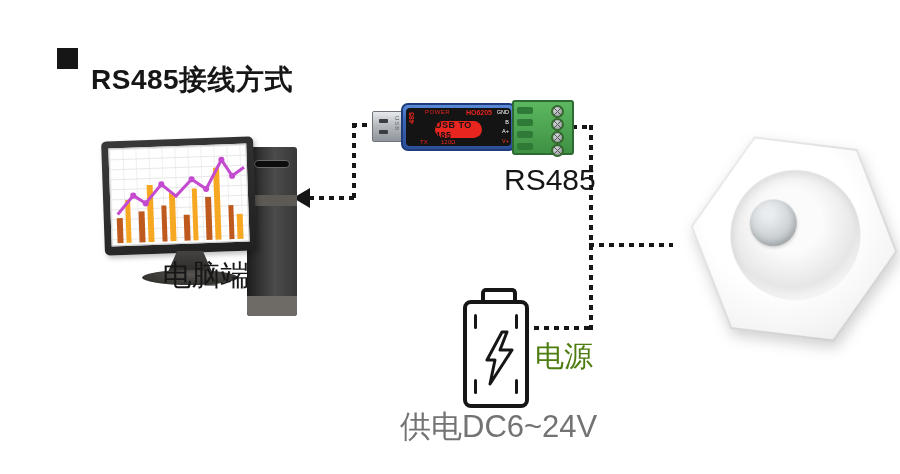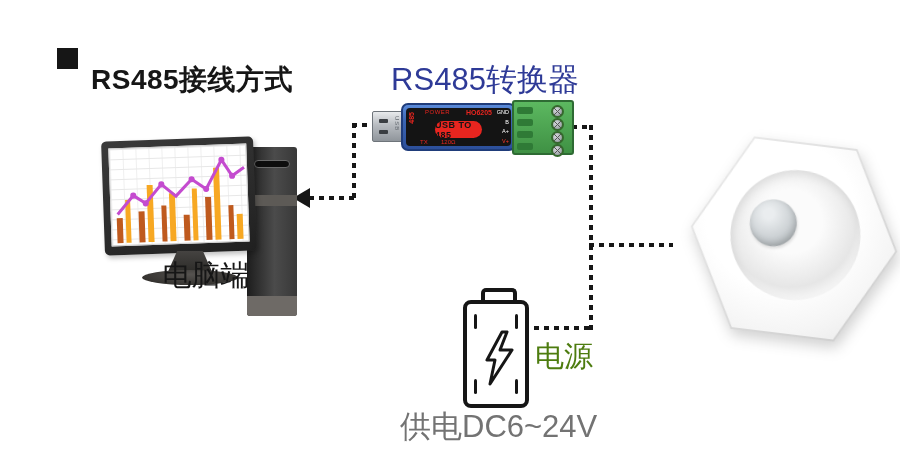--- a/index.html
+++ b/index.html
@@ -129,21 +129,20 @@
 </head>
 <body>
 
 <div class="stage">
 
   <div class="title-row">
     <div class="title-square"></div>
     <div class="title-text">RS485接线方式</div>
   </div>
 
-  <div class="conv-label">RS485转换器</div>
 
   <div class="dash-h" style="left:352px;top:123px;width:25px;"></div>
   <div class="dash-v" style="left:352px;top:123px;height:77px;"></div>
   <div class="dash-h" style="left:309px;top:196px;width:46px;"></div>
   <div class="arrow-left" style="left:293px;top:188px;"></div>
 
   <div class="arrow-left" style="left:556px;top:118px;"></div>
   <div class="dash-h" style="left:572px;top:125px;width:20px;"></div>
   <div class="dash-v" style="left:589px;top:125px;height:205px;"></div>
   <div class="dash-h" style="left:589px;top:243px;width:84px;"></div>
@@ -219,20 +218,21 @@
           <circle cx="94" cy="42" r="3" fill="#C44BCF"></circle>
           <circle cx="110" cy="14" r="3" fill="#C44BCF"></circle>
           <circle cx="120" cy="30" r="3" fill="#C44BCF"></circle>
         </svg>
     </div>
   </div>
   <div class="stand-neck"></div>
   <div class="stand-base"></div>
   <div class="pc-label">电脑端</div>
 
+  <div class="rs485-label">RS485</div>
 
   <div class="sensor">
     <div class="hex-edge"></div>
     <div class="hex-face"></div>
     <div class="sensor-ring"></div>
     <div class="sensor-lens"></div>
   </div>
 
   <div class="battery">
     <div class="bat-cap"></div>

